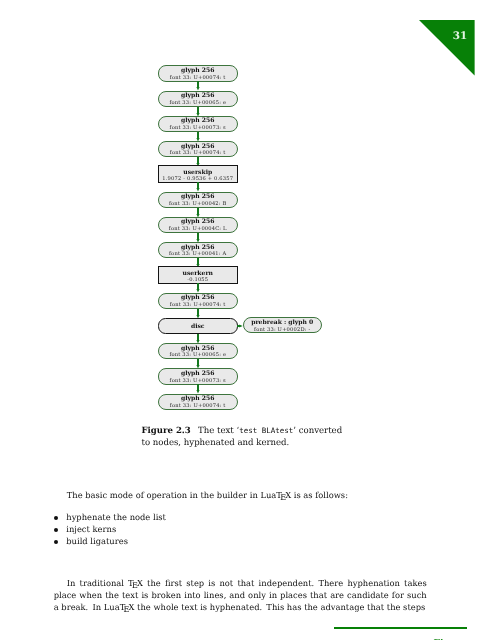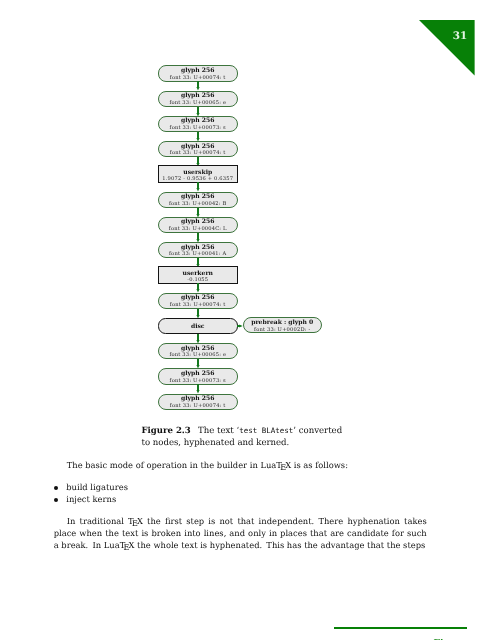--- a/index.html
+++ b/index.html
@@ -35,21 +35,21 @@
   .caption{position:absolute;left:141.5px;top:410px;width:204px;font-size:8.55px;
            line-height:11.8px;color:#101010;text-align:left;}
   .caption .lbl{font-weight:bold;}
   .caption .capgap{display:inline-block;width:7.2px;}
   .mono{font-family:"DejaVu Sans Mono",monospace;font-size:7.5px;}
 
   
   .bodytext{position:absolute;left:53.7px;top:443.6px;width:373px;font-size:8.35px;
             line-height:12px;color:#101010;text-align:justify;}
   .bodytext p{margin:0;text-indent:0;}
-  .bodytext p.ind{text-indent:13px;}
+  .bodytext p.ind{text-indent:13px;margin-top:30px;}
   .blist{margin:10.5px 0 10px 0;padding:0;list-style:none;}
   .blist li{position:relative;padding-left:12.6px;line-height:12px;text-align:left;}
   .blist li .bul{position:absolute;left:0.05px;top:4.9px;width:4.1px;height:4.1px;
                  border-radius:50%;background:#101010;font-size:0;line-height:0;
                  overflow:hidden;text-indent:-99px;}
   .gap{height:0px;}
 
   
   .tex{white-space:nowrap;letter-spacing:0;}
   .tex .e{position:relative;top:0.26em;left:0;letter-spacing:-0.12em;
@@ -191,21 +191,22 @@
     </div>
 
   <div class="caption">
     <span class="lbl">Figure 2.3</span><span class="capgap"></span><span>The text ‘</span><span class="mono">test BLAtest</span><span>’ converted to nodes, hyphenated and kerned.</span>
   </div>
 
   <div class="bodytext">
     <div class="gap"></div>
     <p class="ind"><span>The basic mode of operation in the builder in Lua</span><span class="tex">T<span class="e">E</span>X</span><span> is as follows:</span></p>
     <ul class="blist" id="bullets">
+        <li><span class="bul">•</span><span>hyphenate the node list</span></li>
+        <li><span class="bul">•</span><span>inject kerns</span></li>
         <li><span class="bul">•</span><span>build ligatures</span></li>
-        <li><span class="bul">•</span><span>inject kerns</span></li>
       </ul>
     <p class="ind"><span>In traditional </span><span class="tex">T<span class="e">E</span>X</span><span> the first step is not that independent. There hyphenation takes place when the text is broken into lines, and only in places that are candidate for such a break. In Lua</span><span class="tex">T<span class="e">E</span>X</span><span> the whole text is hyphenated. This has the advantage that the steps</span></p>
   </div>
 
   <div class="footrule"></div>
   <div class="footlabel">Figure</div>
 </div>
 
 </body></html>

